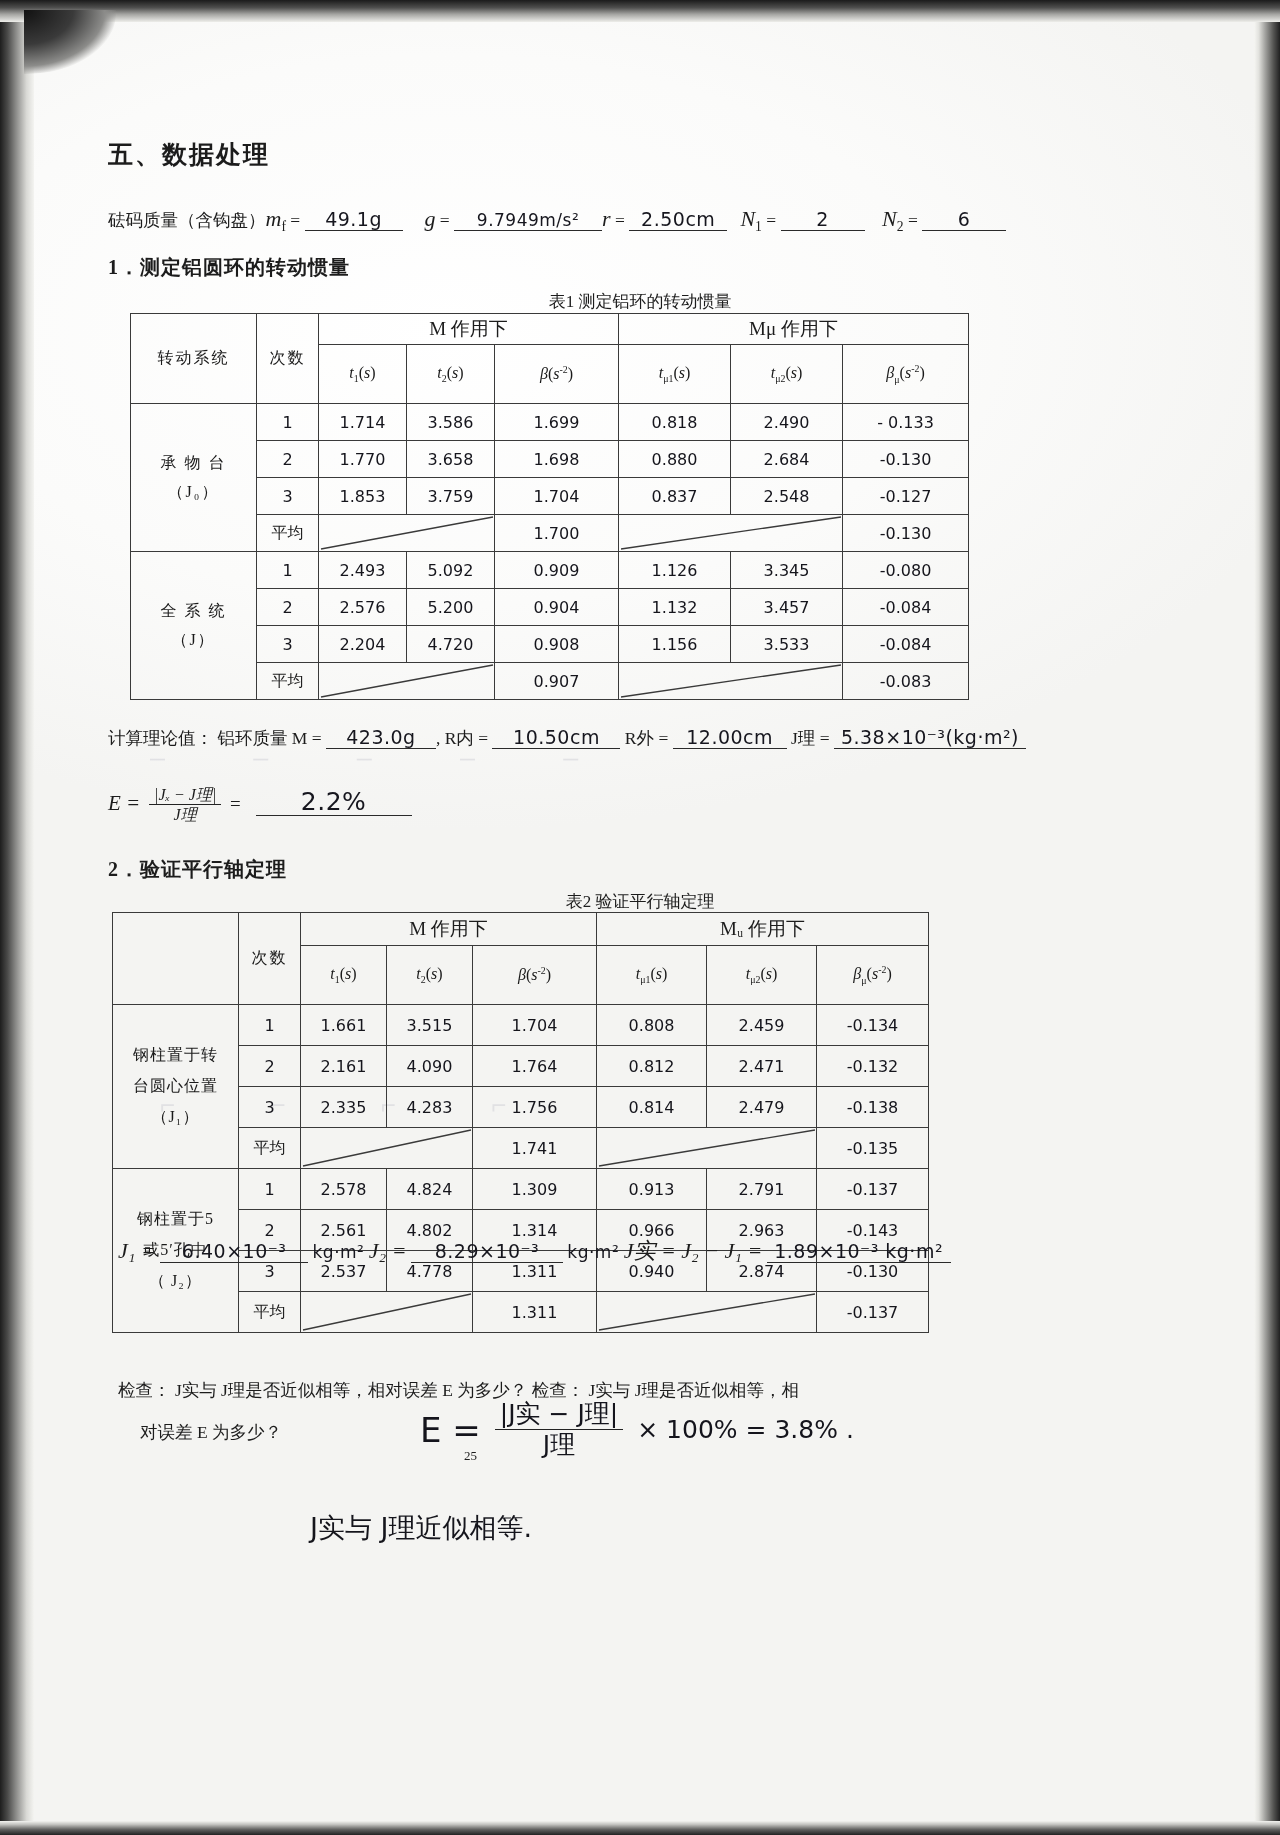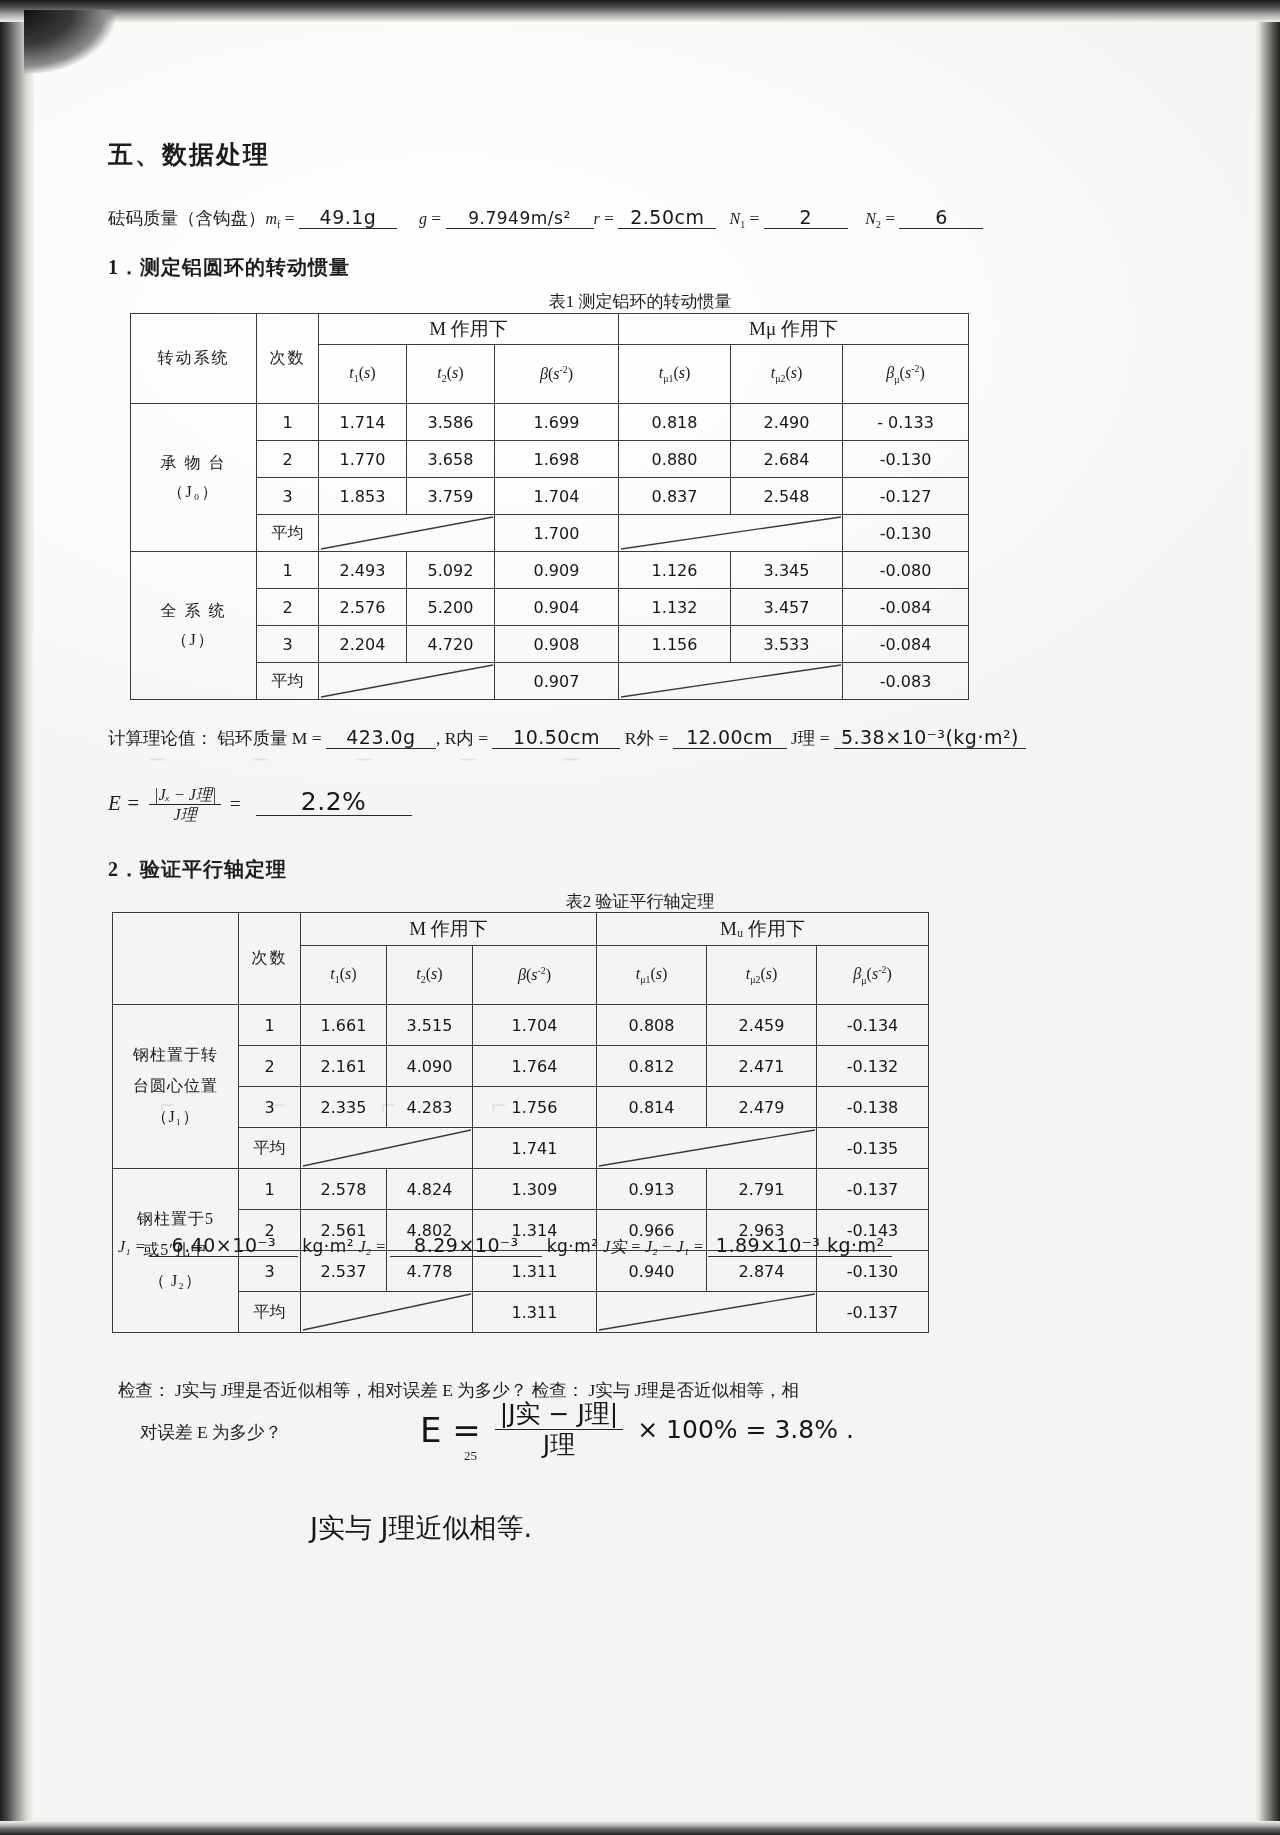--- a/index.html
+++ b/index.html
@@ -85,21 +85,21 @@
   table.data{
     position:absolute;border-collapse:collapse;
     table-layout:fixed;
   }
   table.data td,table.data th{
     border:1.3px solid #3a3a3a;
     text-align:center;vertical-align:middle;
     font-size:16px;font-weight:normal;
     padding:0;
   }
-  .sym{font-family:"Liberation Serif", serif;font-style:italic;font-size:16px;}
+  .sym{font-family:"Liberation Serif", serif;font-style:italic;font-size:22px;}
   .sym .p{font-style:normal;}
   sub{font-size:.62em;font-style:normal;}
   sup{font-size:.62em;font-style:normal;}
   .cn{font-family:"Liberation Serif", serif;font-style:normal;letter-spacing:2px;font-size:17px;margin-left:44px;}
   .hcell{font-family:"DejaVu Sans", sans-serif;font-size:19px;color:#15151c;}
 
   .calcline{position:absolute;font-size:17.5px;left:108px;white-space:nowrap;}
   .frac{display:inline-block;text-align:center;vertical-align:middle;line-height:1.15;}
   .frac .num{border-bottom:1.4px solid #222;padding:0 5px;display:block;font-size:16px;}
   .frac .den{display:block;font-size:16px;padding-top:1px;}

